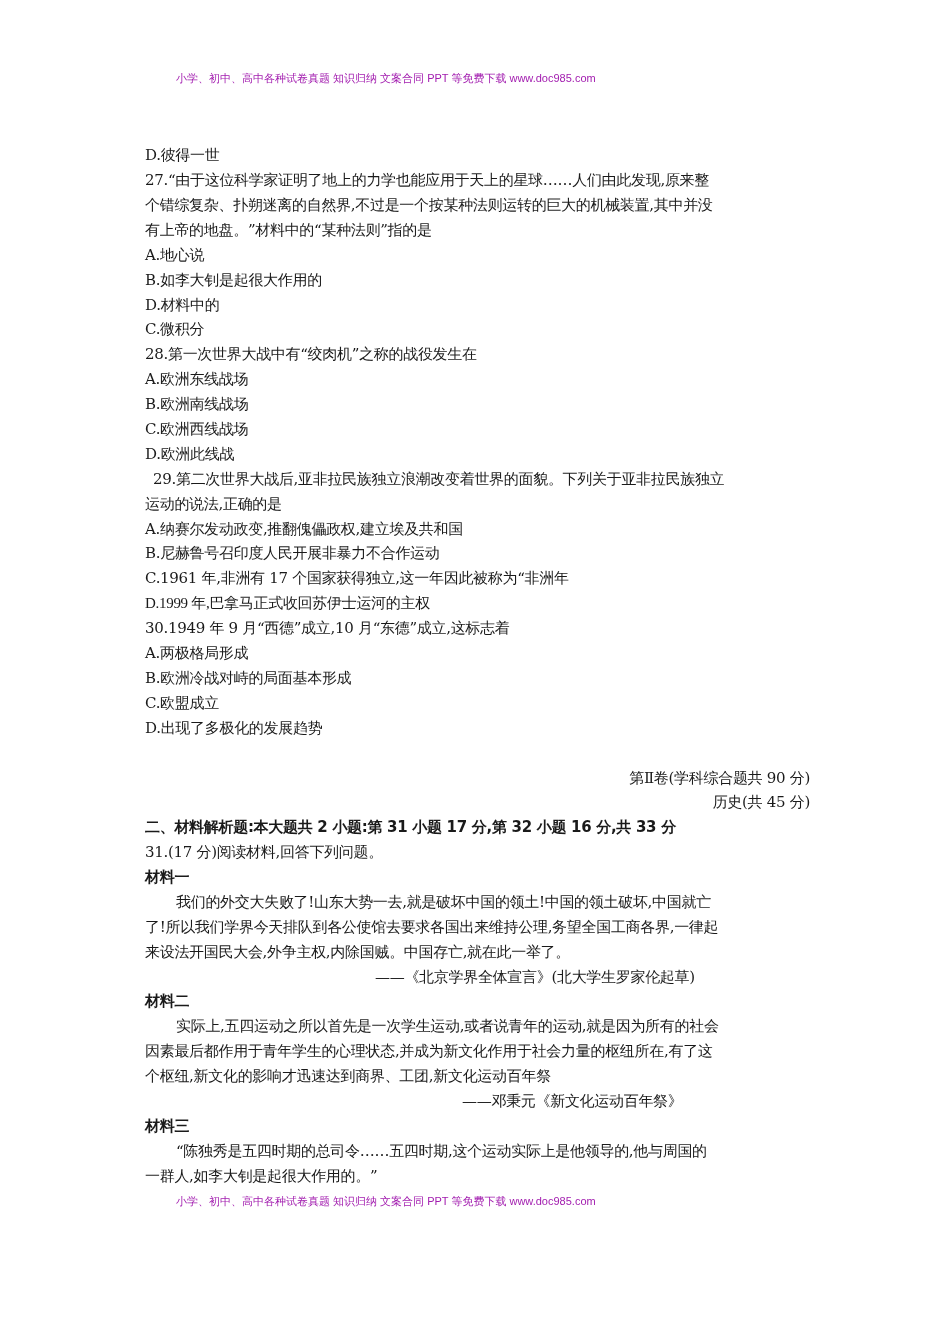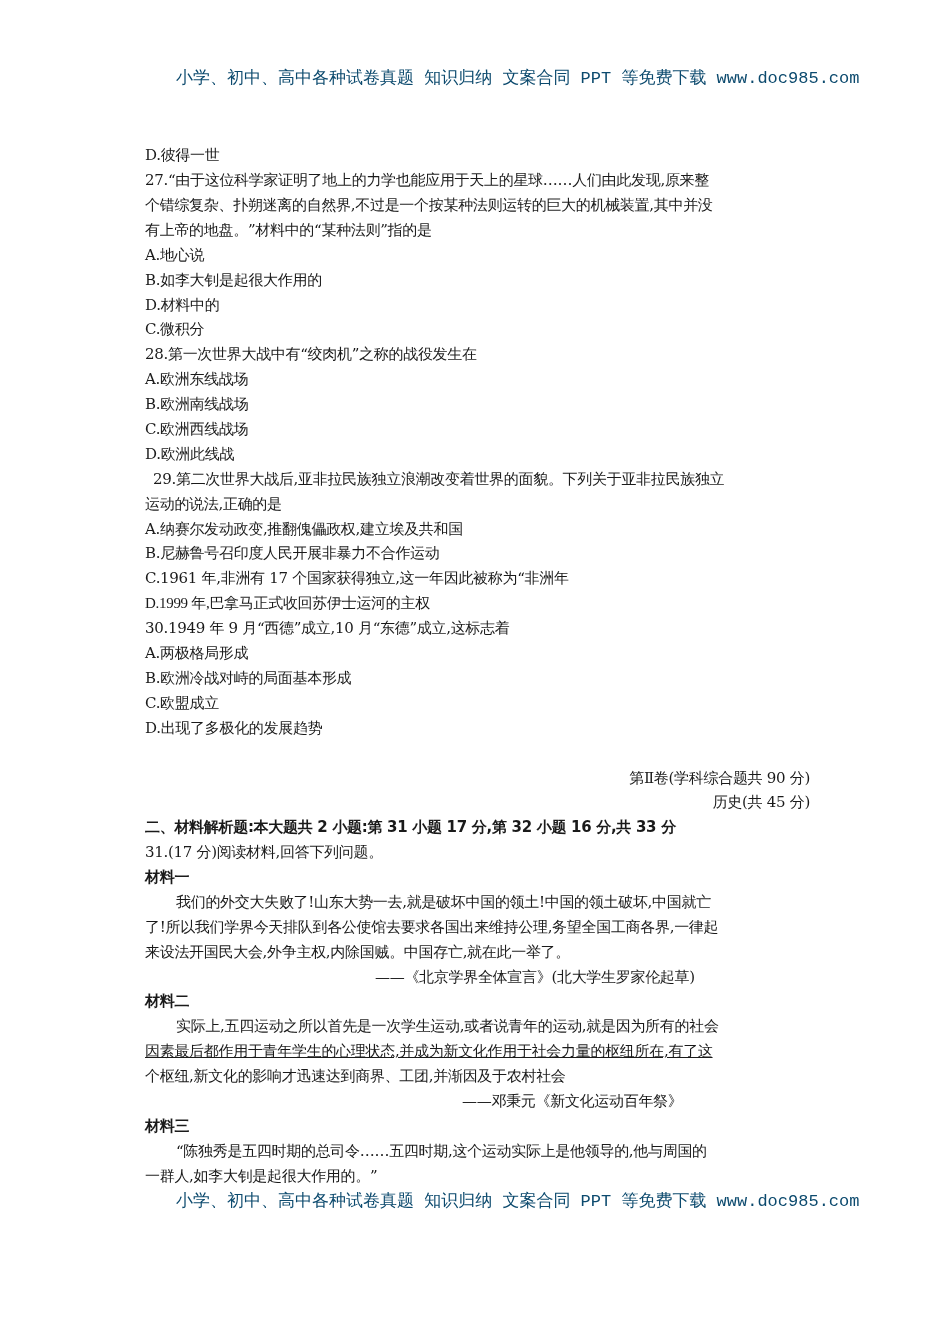--- a/index.html
+++ b/index.html
@@ -1,21 +1,21 @@
 <!DOCTYPE html>
 <html><head>
 <meta charset="utf-8">
 <style>
   html, body { margin: 0; padding: 0; background: #ffffff; }
   body { width: 950px; height: 1344px; position: relative; overflow: hidden;
          font-family: "DejaVu Serif", "Liberation Serif", serif; color: #1a1a1a; }
   .page { position: absolute; left: 0; top: 0; width: 950px; height: 1344px; }
   .line { position: absolute; left: 145px; width: 665px; font-size: 15px; line-height: 25px;
           white-space: nowrap; letter-spacing: -0.3px; }
-  .hdr { font-family: Liberation Mono, monospace; font-size: 17px; left: 176px; letter-spacing: 0; color: #0c4a6e; }
+  .hdr { font-family: Liberation Sans, sans-serif; font-size: 11px; left: 176px; letter-spacing: 0; color: #a21caf; }
   .center { left: 145px; width: 665px; text-align: right; font-weight: normal; }
   .bold { font-weight: bold; font-family: "DejaVu Sans", sans-serif; }
   .indent { left: 176px; }
   .right1 { left: 375px; }
   .right2 { left: 462px; }
 </style>
 </head>
 <body>
 
 <div class="page">
@@ -67,22 +67,22 @@
     <div class="line" style="top:840px;">31.(17 分)阅读材料,回答下列问题。</div>
 
     <div class="line bold" style="top:865px;">材料一</div>
     <div class="line indent" style="top:890px;">我们的外交大失败了!山东大势一去,就是破坏中国的领土!中国的领土破坏,中国就亡</div>
     <div class="line" style="top:915px;">了!所以我们学界今天排队到各公使馆去要求各国出来维持公理,务望全国工商各界,一律起</div>
     <div class="line" style="top:940px;">来设法开国民大会,外争主权,内除国贼。中国存亡,就在此一举了。</div>
     <div class="line right1" style="top:965px;">——《北京学界全体宣言》(北大学生罗家伦起草)</div>
 
     <div class="line bold" style="top:989px;">材料二</div>
     <div class="line indent" style="top:1014px;">实际上,五四运动之所以首先是一次学生运动,或者说青年的运动,就是因为所有的社会</div>
-    <div class="line" style="top:1039px;text-decoration:underline;">因素最后都作用于青年学生的心理状态,并成为新文化作用于社会力量的枢纽所在,有了这</div>
-    <div class="line" style="top:1064px;">个枢纽,新文化的影响才迅速达到商界、工团,并渐因及于农村社会</div>
+    <div class="line" style="top:1039px;">因素最后都作用于青年学生的心理状态,并成为新文化作用于社会力量的枢纽所在,有了这</div>
+    <div class="line" style="top:1064px;">个枢纽,新文化的影响才迅速达到商界、工团,新文化运动百年祭</div>
     <div class="line right2" style="top:1089px;">——邓秉元《新文化运动百年祭》</div>
 
     <div class="line bold" style="top:1114px;">材料三</div>
     <div class="line indent" style="top:1139px;">“陈独秀是五四时期的总司令……五四时期,这个运动实际上是他领导的,他与周国的</div>
     <div class="line" style="top:1164px;">一群人,如李大钊是起很大作用的。”</div>
   </div>
 
   <div class="line hdr" style="top:1189px;">小学、初中、高中各种试卷真题 知识归纳 文案合同 PPT 等免费下载  www.doc985.com</div>
 
 </div>

